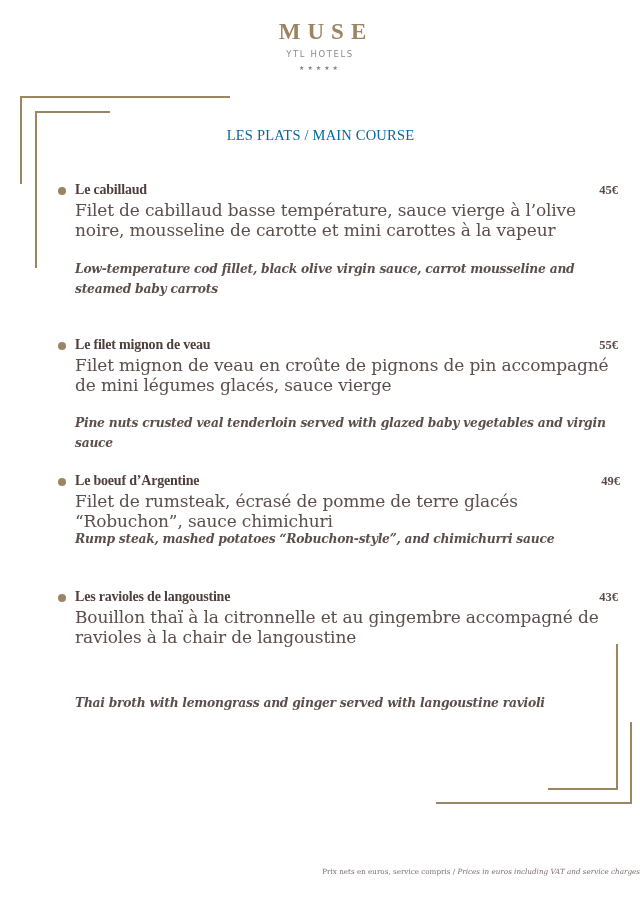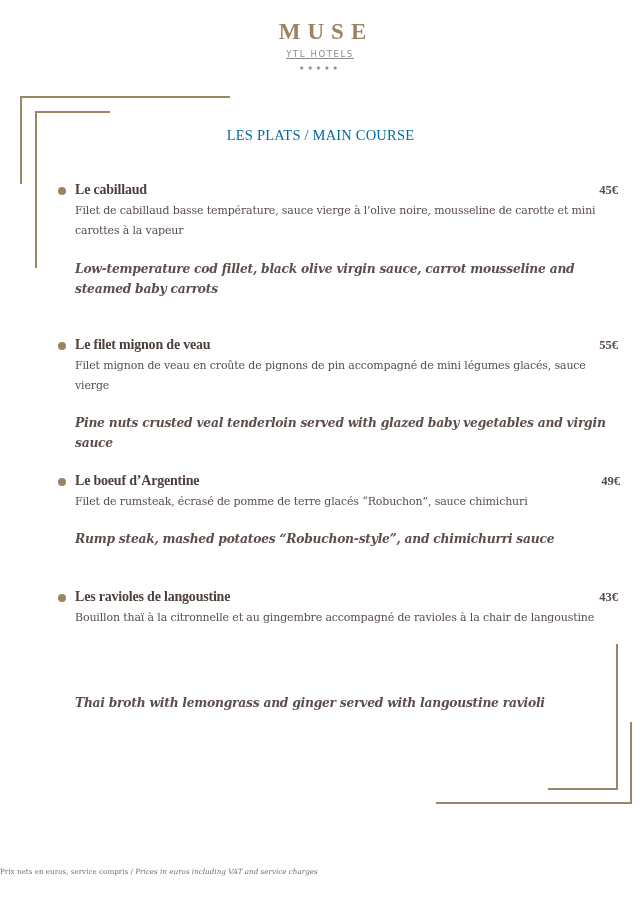--- a/index.html
+++ b/index.html
@@ -9,21 +9,21 @@
     font-family: "DejaVu Serif", "Liberation Serif", serif;
     color: #4a3d3a;
   }
   .logo { position: absolute; left: 0; width: 640px; text-align: center; }
   .logo-name {
     top: 19px; font-family: "Liberation Serif", serif; font-size: 23px;
     letter-spacing: 7px; color: #9a8461; font-weight: bold; padding-left: 6px;
   }
   .logo-sub {
     top: 49px; font-family: "DejaVu Sans", sans-serif; font-size: 8.5px;
-    letter-spacing: 1.6px; color: #8f8a88; text-decoration: underline;
+    letter-spacing: 1.6px; color: #8f8a88;
   }
   .logo-stars {
     top: 64px; font-family: "DejaVu Sans", sans-serif; font-size: 6px;
     letter-spacing: 3px; color: #8a7f79;
   }
   .line { position: absolute; background: #9c8562; }
   .title {
     position: absolute; top: 127px; left: 1px; width: 639px; text-align: center;
     font-family: "Liberation Serif", serif; font-size: 14.5px; color: #0369a1;
     letter-spacing: 0.2px;
@@ -36,30 +36,30 @@
   .dish .name {
     position: absolute; left: 17px; top: 0; font-family: "Liberation Serif", serif;
     font-weight: bold; font-size: 14px; color: #4e3f3c; letter-spacing: -0.2px;
   }
   .dish .price {
     position: absolute; right: 0; top: 1px; font-family: "Liberation Serif", serif;
     font-weight: bold; font-size: 12.5px; color: #5a4a46; text-align: right;
   }
   .dish .fr {
     position: absolute; left: 17px; top: 19px; width: 548px;
-    font-family: "DejaVu Serif", serif; font-size: 11px; line-height: 19.5px;
+    font-family: "DejaVu Serif", serif; font-size: 17px; line-height: 19.5px;
     color: #5b4e4b; letter-spacing: -0.15px;
   }
   .dish .en {
     position: absolute; left: 17px; width: 548px;
     font-family: "DejaVu Serif", serif; font-style: italic; font-size: 12.3px;
     line-height: 19.5px; color: #5b4e4b; letter-spacing: -0.25px; font-weight: bold;
   }
   .footer {
-    position: absolute; top: 867px; left: 0; width: 640px; text-align: left;
+    position: absolute; top: 867px; left: 0; width: 640px; text-align: right;
     font-family: "DejaVu Serif", serif; font-size: 7.2px; color: #7a6e6a;
   }
   .footer i { font-style: italic; }
 </style>
 </head>
 <body>
 
 <div class="logo logo-name">MUSE</div>
 <div class="logo logo-sub">YTL HOTELS</div>
 <div class="logo logo-stars">★★★★★</div>

